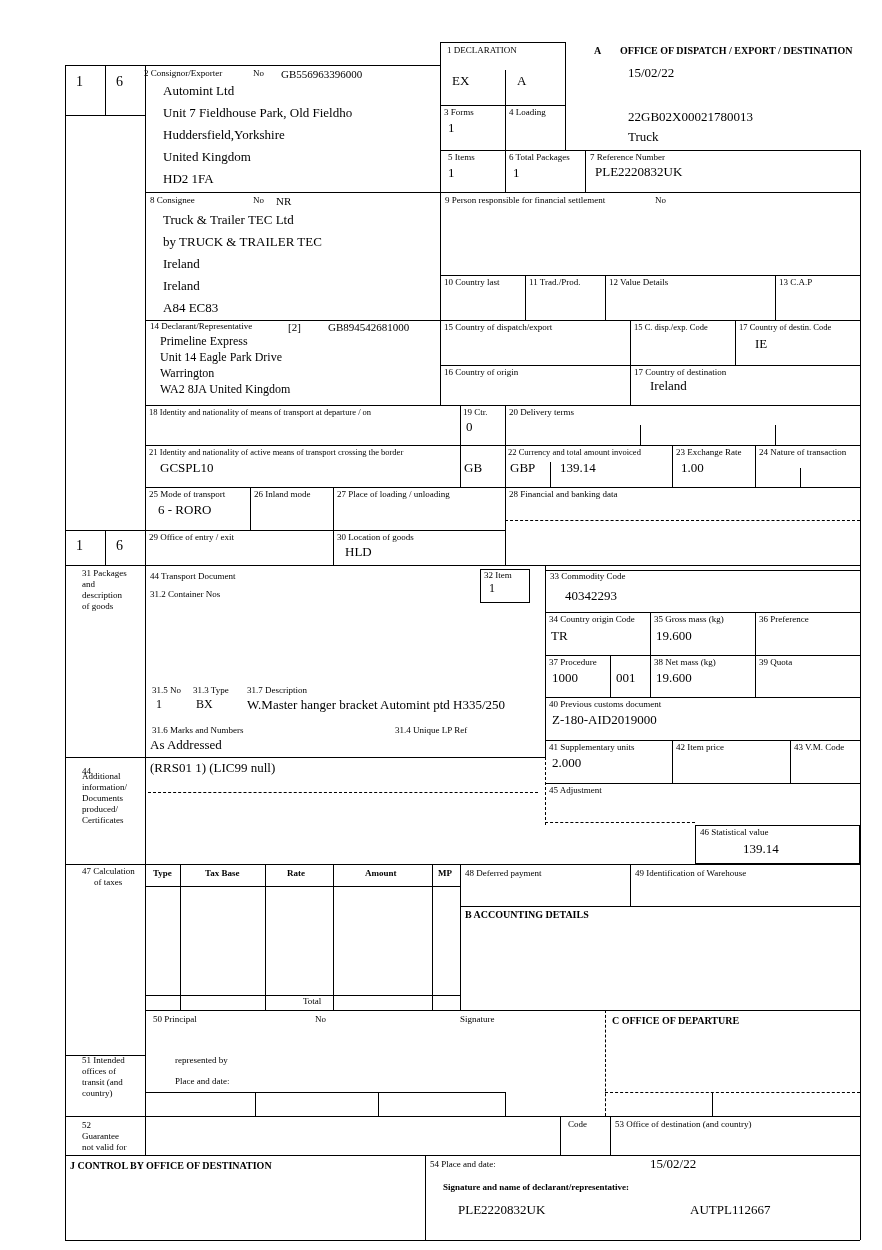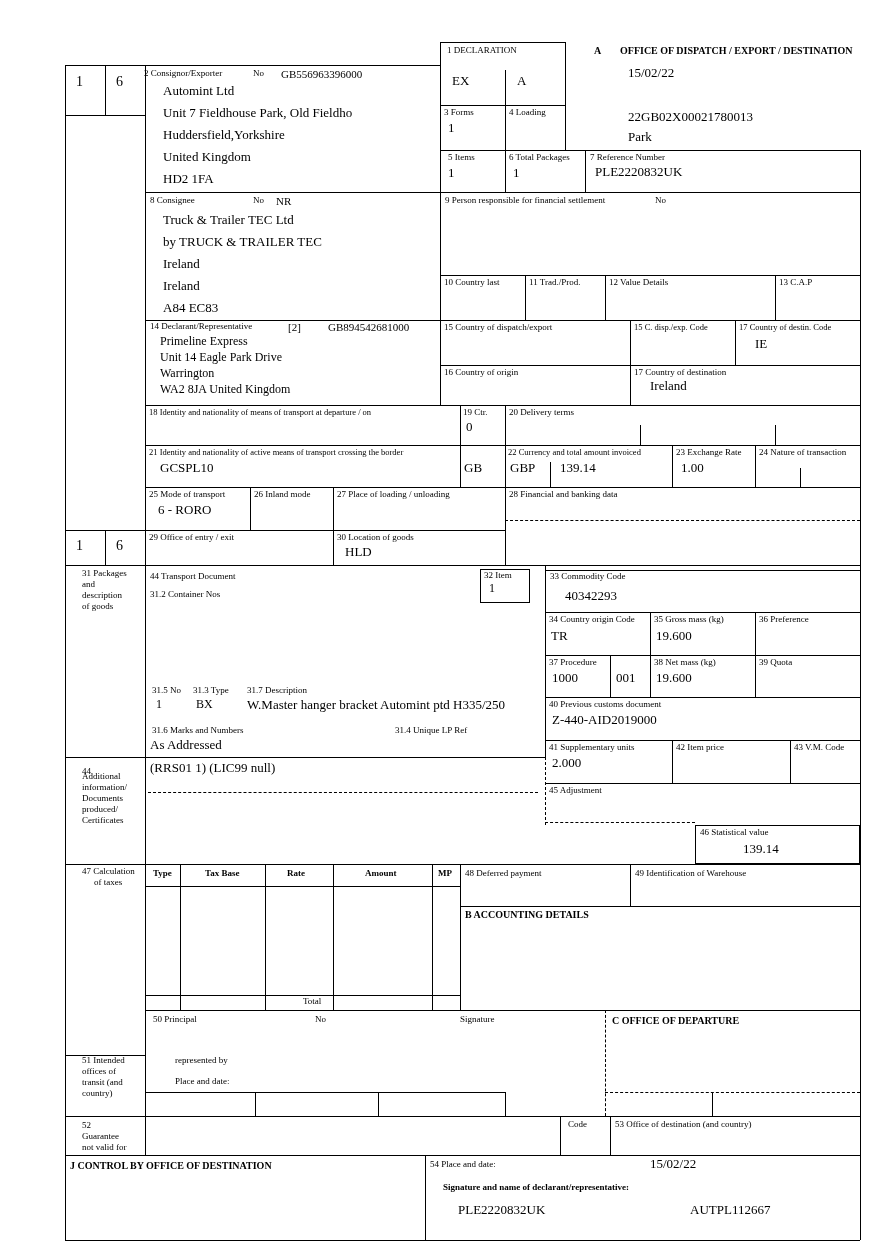--- a/index.html
+++ b/index.html
@@ -117,21 +117,21 @@
   <div class="t f14" style="left:116px;top:538px">6</div>
 
   <div class="t f9" style="left:447px;top:46px">1 DECLARATION</div>
   <div class="t f13" style="left:452px;top:74px">EX</div>
   <div class="t f13" style="left:517px;top:74px">A</div>
 
   <div class="t f10 b" style="left:594px;top:45px">A</div>
   <div class="t f10 b" style="left:620px;top:45px">OFFICE OF DISPATCH / EXPORT / DESTINATION</div>
   <div class="t f13" style="left:628px;top:66px">15/02/22</div>
   <div class="t f13" style="left:628px;top:110px">22GB02X00021780013</div>
-  <div class="t f13" style="left:628px;top:130px">Park</div>
+  <div class="t f13" style="left:628px;top:130px">Truck</div>
 
   <div class="t f9" style="left:144px;top:69px">2 Consignor/Exporter</div>
   <div class="t f9" style="left:253px;top:69px">No</div>
   <div class="t f11" style="left:281px;top:68px">GB556963396000</div>
   <div class="t f13" style="left:163px;top:84px">Automint Ltd</div>
   <div class="t f13" style="left:163px;top:106px">Unit 7 Fieldhouse Park, Old Fieldho</div>
   <div class="t f13" style="left:163px;top:128px">Huddersfield,Yorkshire</div>
   <div class="t f13" style="left:163px;top:150px">United Kingdom</div>
   <div class="t f13" style="left:163px;top:172px">HD2 1FA</div>
 
@@ -226,21 +226,21 @@
   <div class="t f9" style="left:759px;top:658px">39 Quota</div>
 
   <div class="t f9" style="left:152px;top:686px">31.5 No</div>
   <div class="t f12" style="left:156px;top:698px">1</div>
   <div class="t f9" style="left:193px;top:686px">31.3 Type</div>
   <div class="t f12" style="left:196px;top:698px">BX</div>
   <div class="t f9" style="left:247px;top:686px">31.7 Description</div>
   <div class="t f13" style="left:247px;top:698px">W.Master hanger bracket Automint ptd H335/250</div>
 
   <div class="t f9" style="left:549px;top:700px">40 Previous customs document</div>
-  <div class="t f13" style="left:552px;top:713px">Z-440-AID2019000</div>
+  <div class="t f13" style="left:552px;top:713px">Z-180-AID2019000</div>
   <div class="t f9" style="left:152px;top:726px">31.6 Marks and Numbers</div>
   <div class="t f9" style="left:395px;top:726px">31.4 Unique LP Ref</div>
   <div class="t f13" style="left:150px;top:738px">As Addressed</div>
 
   <div class="t f9" style="left:549px;top:743px">41 Supplementary units</div>
   <div class="t f13" style="left:552px;top:756px">2.000</div>
   <div class="t f9" style="left:676px;top:743px">42 Item price</div>
   <div class="t f9" style="left:794px;top:743px">43 V.M. Code</div>
 
   <div class="t f9" style="left:82px;top:767px">44</div>

